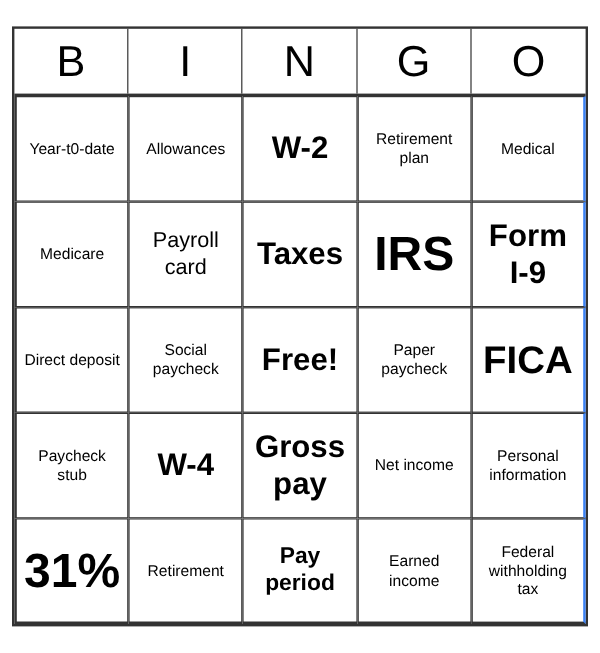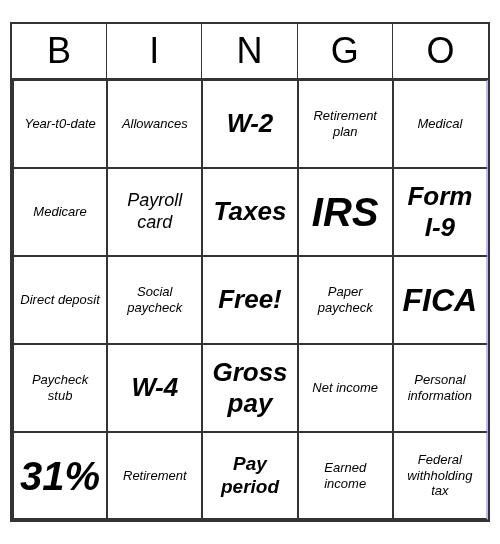--- a/index.html
+++ b/index.html
@@ -39,36 +39,35 @@
     }
 
     .bingo-header-cell:last-child {
       border-right: none;
     }
 
     .bingo-grid {
       display: grid;
       grid-template-columns: repeat(5, 1fr);
       grid-template-rows: repeat(5, 1fr);
-      font-style: italic;
     }
 
     .bingo-cell {
       border: 1px solid #333;
       display: flex;
       align-items: center;
       justify-content: center;
       text-align: center;
       min-height: 88px;
       padding: 6px 4px;
       line-height: 1.2;
     }
 
     .bingo-cell:nth-child(5n) {
-      border-right: 2px solid #c4b5fd;
+      border-right: 2px solid #3b82f6;
     }
     .bingo-cell:nth-child(5n+1) {
       border-left: 2px solid #333;
     }
 
     .bingo-grid .bingo-cell:nth-last-child(-n+5) {
       border-bottom: 2px solid #333;
     }
   </style>
 </head>

